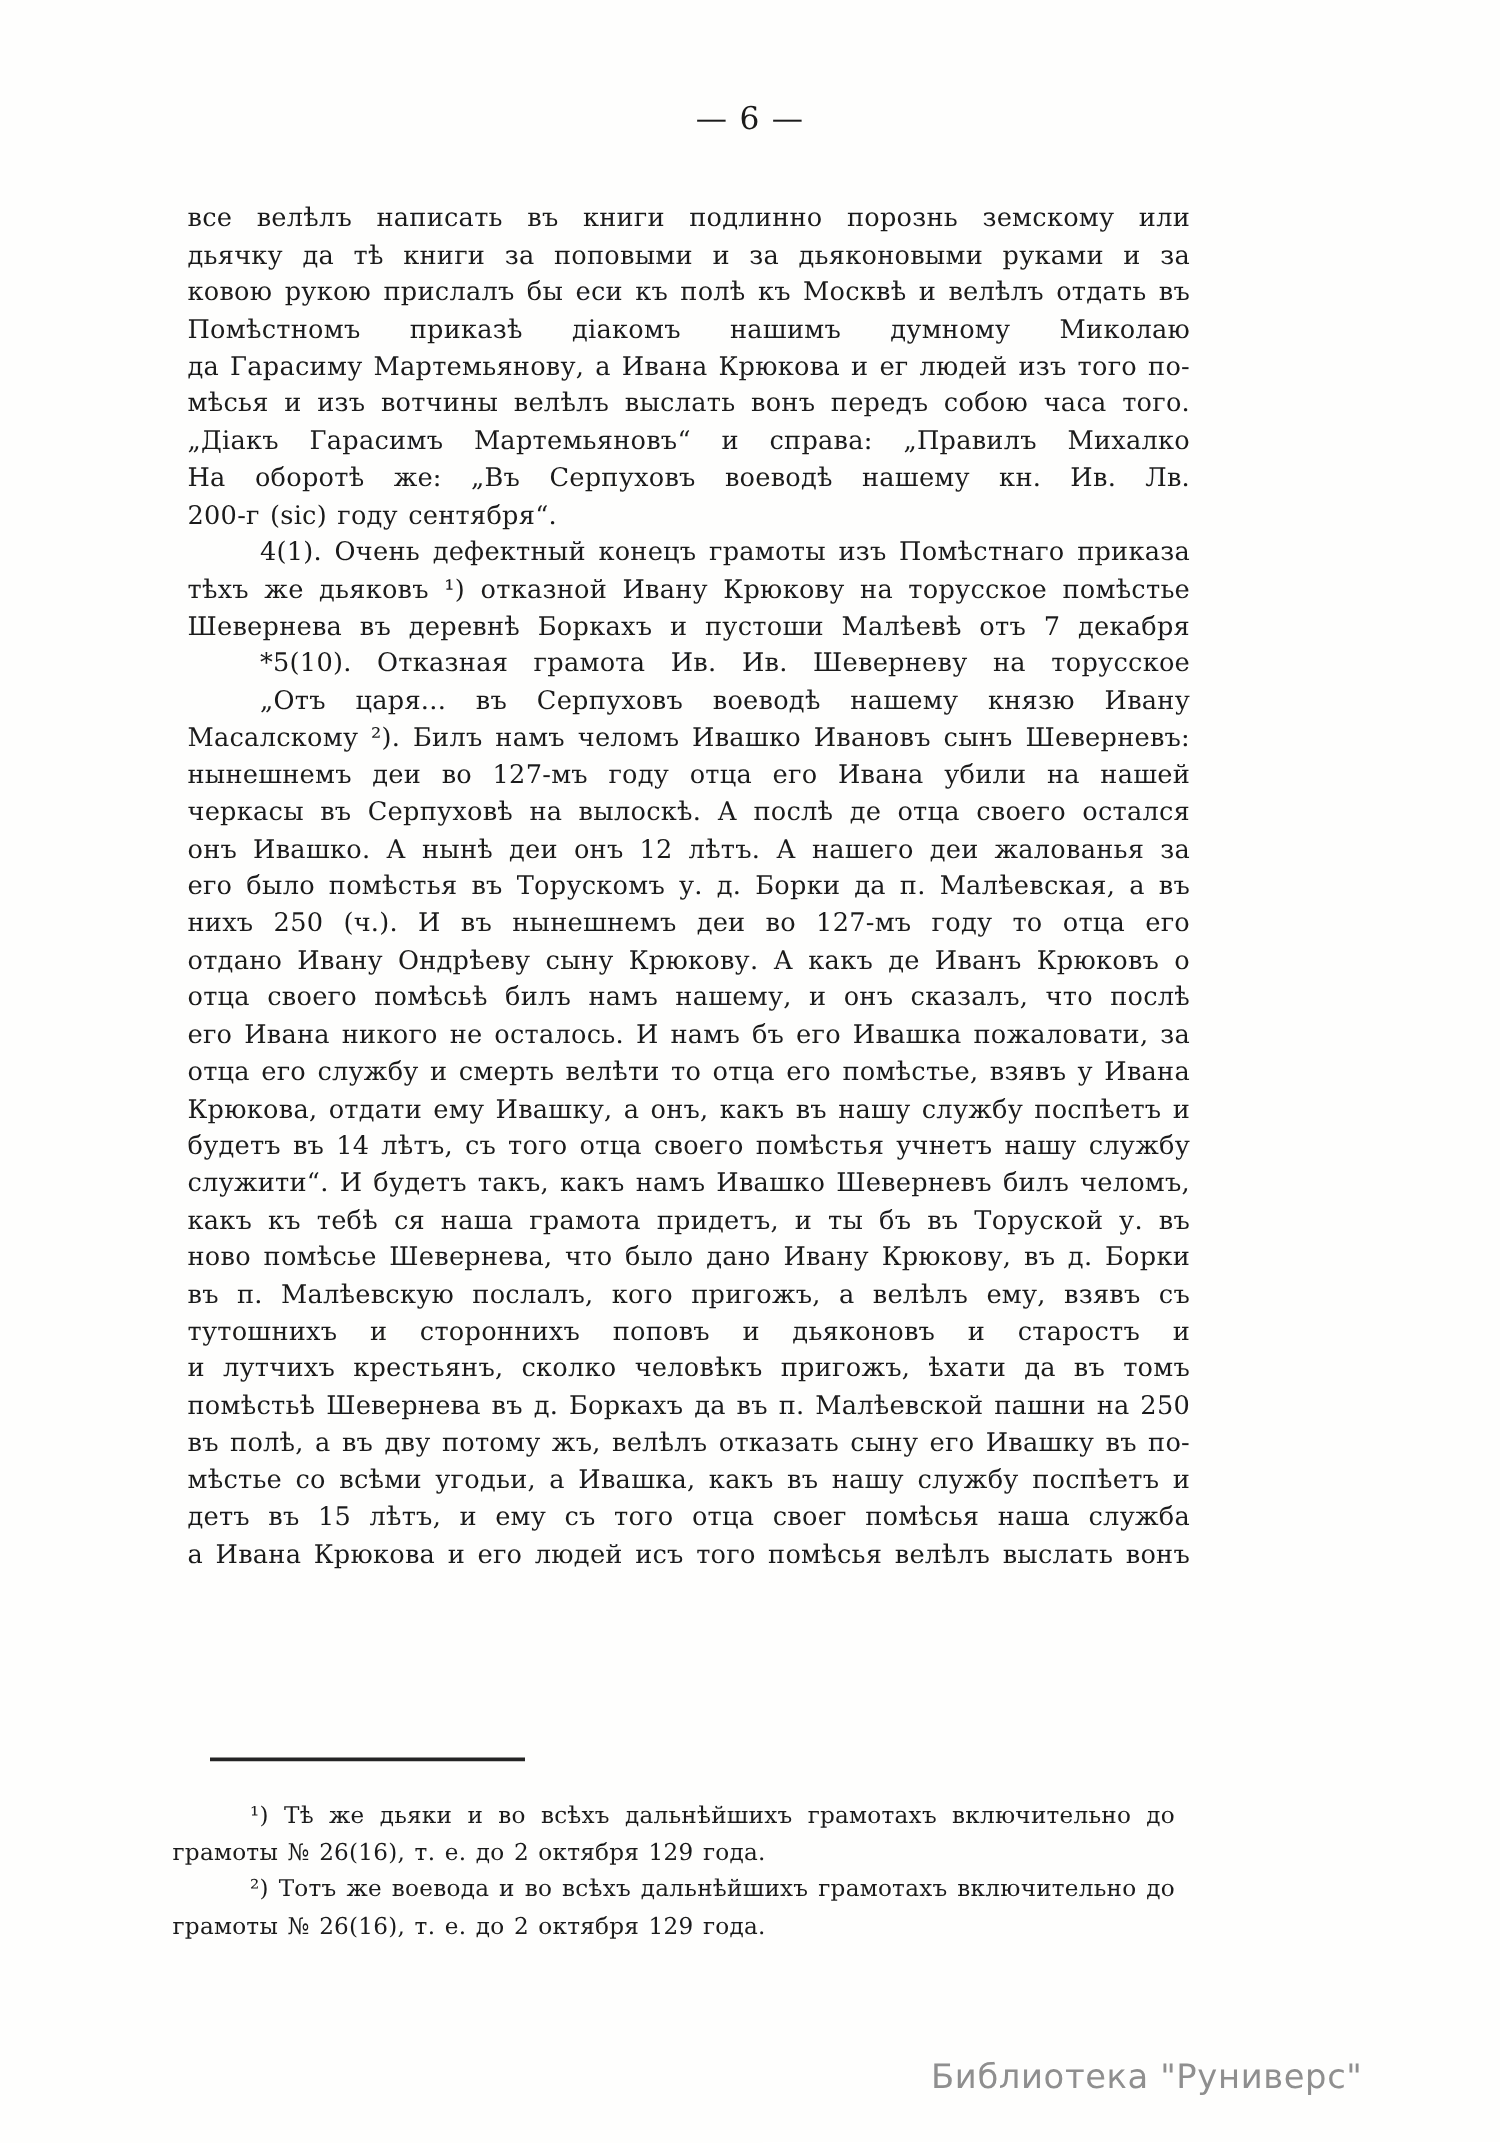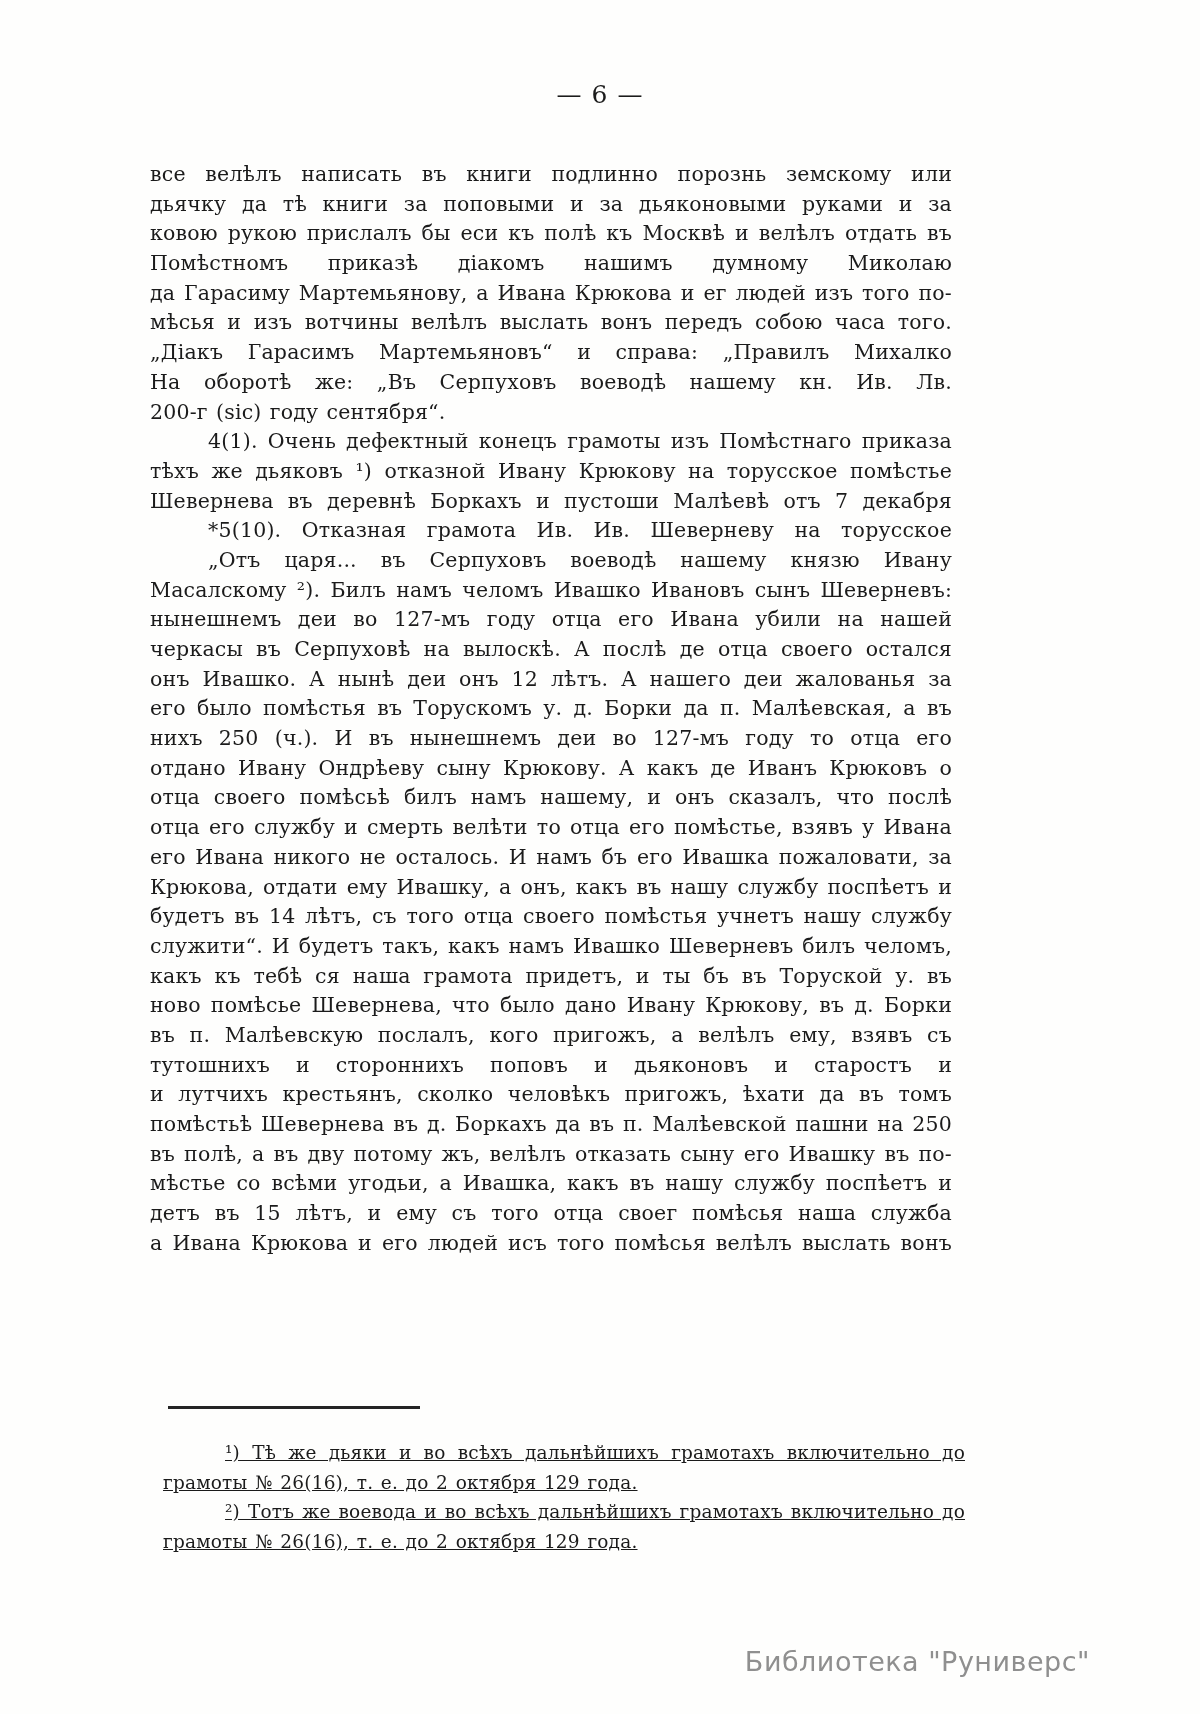--- a/index.html
+++ b/index.html
@@ -46,23 +46,22 @@
     position: absolute;
     top: 1406px;
     left: 168px;
     width: 252px;
     height: 3px;
     background: #242424;
   }
   .footnotes {
     position: absolute;
     top: 1438px;
-    left: 163px;
+    left: 138px;
     width: 802px;
-    text-decoration: underline;
   }
   .footnotes .line {
     font-size: 18.5px;
     line-height: 29.5px;
     height: 29.5px;
   }
   .footnotes .line.indent { text-indent: 62px; }
   .watermark {
     position: absolute;
     top: 1646px;
@@ -94,22 +93,22 @@
       <div class="line indent">*5(10). Отказная грамота Ив. Ив. Шеверневу на торусское помѣстье</div>
       <div class="line indent">„Отъ царя... въ Серпуховъ воеводѣ нашему князю Ивану Даниловичю</div>
       <div class="line">Масалскому ²). Билъ намъ челомъ Ивашко Ивановъ сынъ Шеверневъ: „Въ</div>
       <div class="line">нынешнемъ деи во 127-мъ году отца его Ивана убили на нашей службѣ</div>
       <div class="line">черкасы въ Серпуховѣ на вылоскѣ. А послѣ де отца своего остался одинъ</div>
       <div class="line">онъ Ивашко. А нынѣ деи онъ 12 лѣтъ. А нашего деи жалованья за отцомъ</div>
       <div class="line">его было помѣстья въ Торускомъ у. д. Борки да п. Малѣевская, а въ</div>
       <div class="line">нихъ 250 (ч.). И въ нынешнемъ деи во 127-мъ году то отца его помѣсье</div>
       <div class="line">отдано Ивану Ондрѣеву сыну Крюкову. А какъ де Иванъ Крюковъ о томъ</div>
       <div class="line">отца своего помѣсьѣ билъ намъ нашему, и онъ сказалъ, что послѣ отца</div>
+      <div class="line">его Ивана никого не осталось. И намъ бъ его Ивашка пожаловати, за</div>
       <div class="line">отца его службу и смерть велѣти то отца его помѣстье, взявъ у Ивана</div>
-      <div class="line">его Ивана никого не осталось. И намъ бъ его Ивашка пожаловати, за</div>
       <div class="line">Крюкова, отдати ему Ивашку, а онъ, какъ въ нашу службу поспѣетъ и</div>
       <div class="line">будетъ въ 14 лѣтъ, съ того отца своего помѣстья учнетъ нашу службу</div>
       <div class="line">служити“. И будетъ такъ, какъ намъ Ивашко Шеверневъ билъ челомъ, и</div>
       <div class="line">какъ къ тебѣ ся наша грамота придетъ, и ты бъ въ Торуской у. въ Ыва-</div>
       <div class="line">ново помѣсье Шевернева, что было дано Ивану Крюкову, въ д. Борки да</div>
       <div class="line">въ п. Малѣевскую послалъ, кого пригожъ, а велѣлъ ему, взявъ съ собою</div>
       <div class="line">тутошнихъ и стороннихъ поповъ и дьяконовъ и старостъ и целовалниковъ</div>
       <div class="line">и лутчихъ крестьянъ, сколко человѣкъ пригожъ, ѣхати да въ томъ Ивановѣ</div>
       <div class="line">помѣстьѣ Шевернева въ д. Боркахъ да въ п. Малѣевской пашни на 250 ч.</div>
       <div class="line">въ полѣ, а въ дву потому жъ, велѣлъ отказать сыну его Ивашку въ по-</div>

